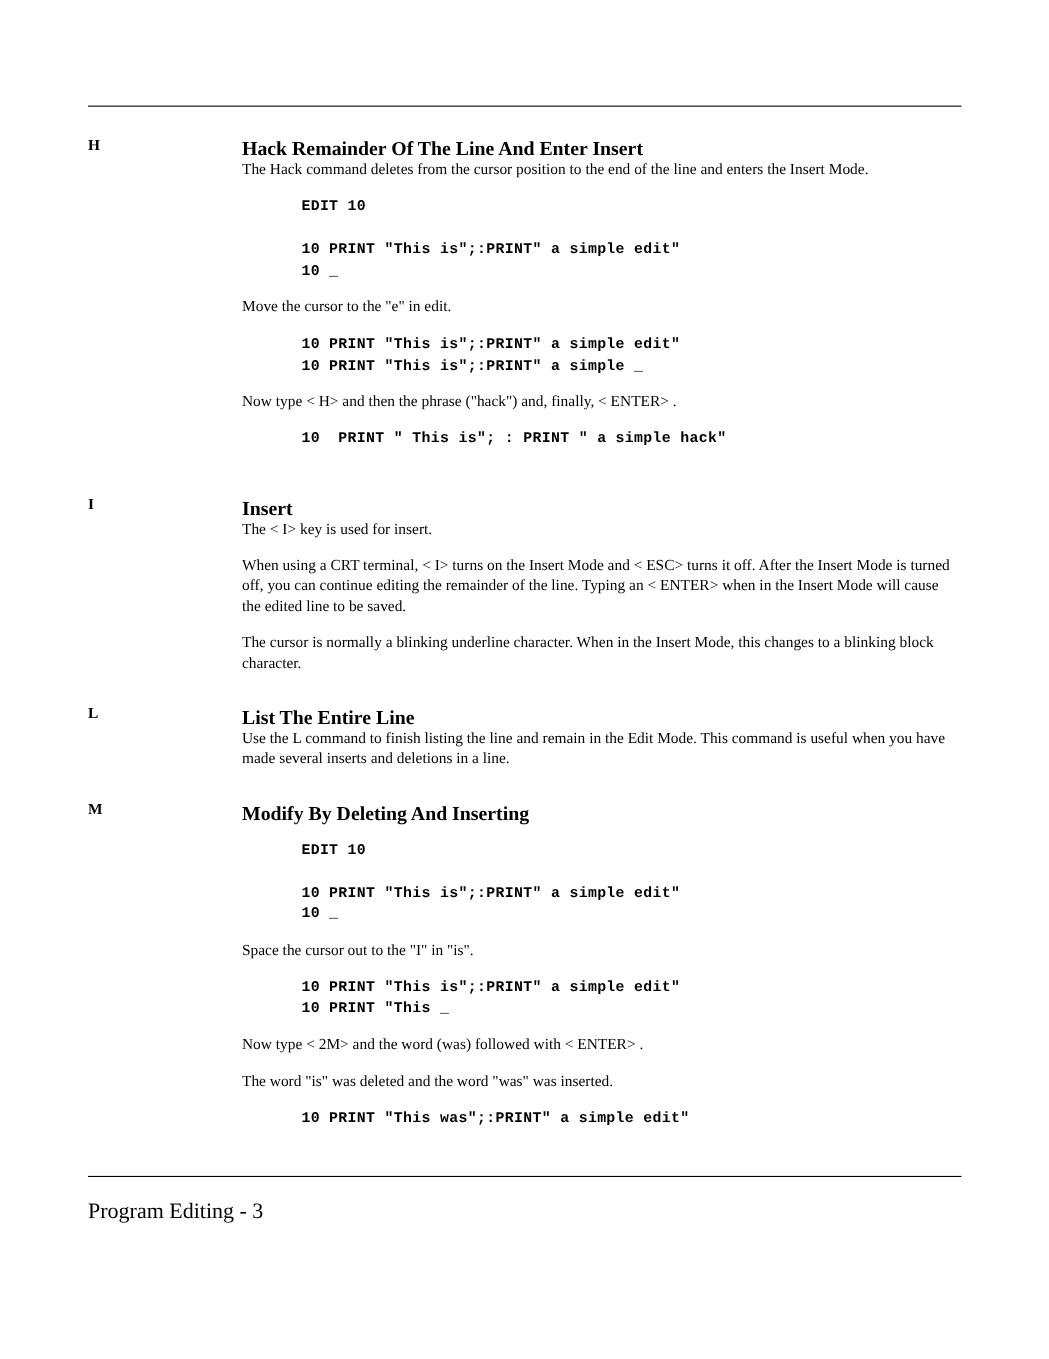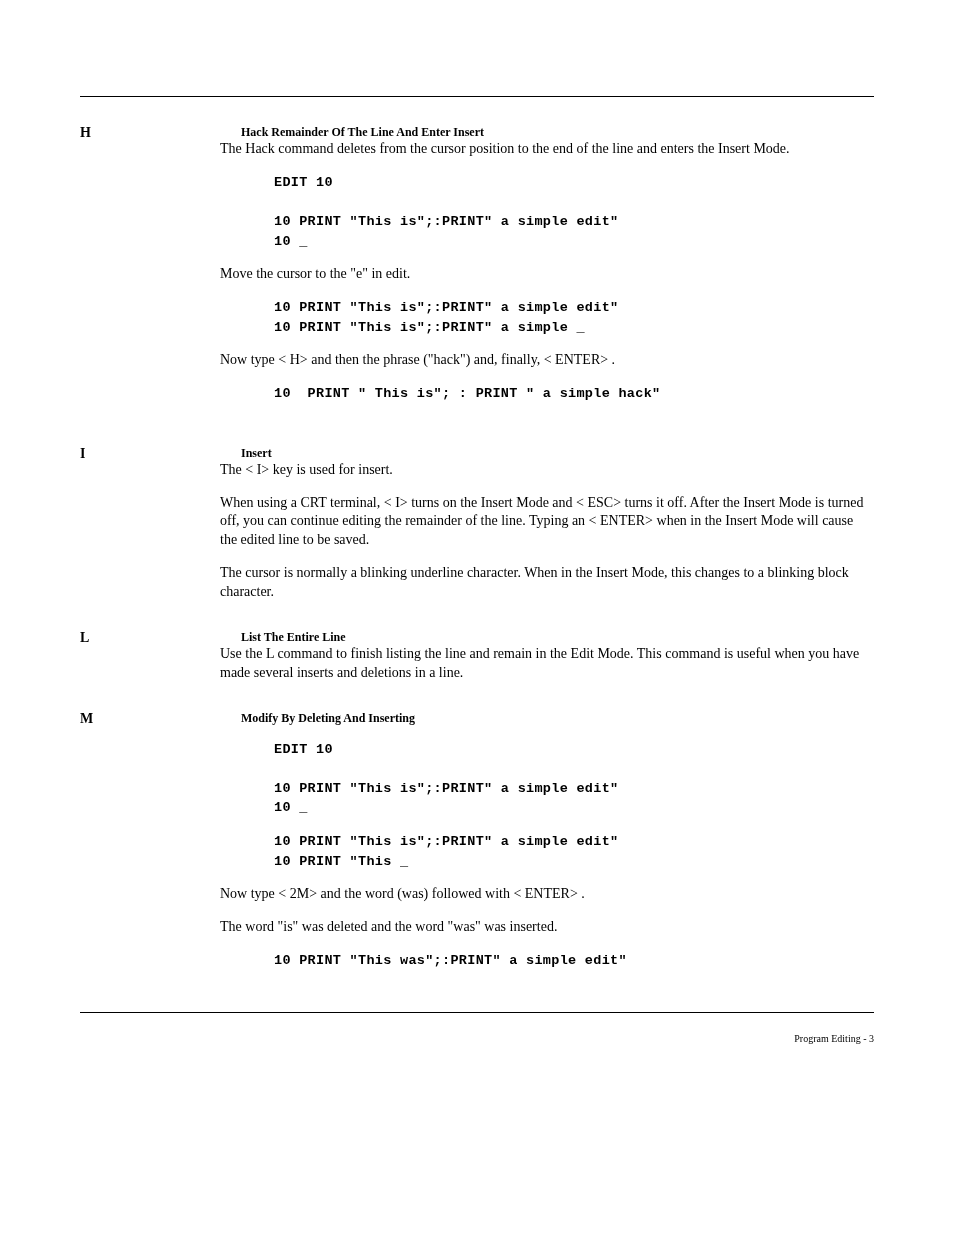--- a/index.html
+++ b/index.html
@@ -31,41 +31,40 @@
     width: 140px;
     flex: 0 0 140px;
     font-weight: bold;
     font-size: 14px;
   }
   .content-col {
     flex: 1;
   }
   .heading {
     font-weight: bold;
-    font-size: 12px;
-    margin-left: 21px;
+    font-size: 18px;
   }
   .para {
     margin: 0 5px 14px 0;
     line-height: 1.35;
   }
   .para:last-child { margin-bottom: 0; }
   .code-block {
     font-family: "Courier New", Courier, monospace;
     font-weight: bold;
     font-size: 13.5px;
     white-space: pre;
     margin: 14px 0 14px 54px;
     line-height: 1.45;
     letter-spacing: 0.3px;
   }
   .ital { font-style: italic; }
   .footer {
-    text-align: right;
-    font-size: 10px;
+    text-align: left;
+    font-size: 20px;
     margin-top: 20px;
   }
 </style>
 </head>
 <body>
 
 <div class="page">
   <div class="rule"></div>
 
   <div class="entry">
@@ -104,20 +103,21 @@
   </div>
 
   <div class="entry">
     <div class="key-col">M</div>
     <div class="content-col">
       <div class="heading">Modify By Deleting And Inserting</div>
       <div class="code-block"><span>EDIT 10</span>
 <span></span>
 <span>10 PRINT "This is";:PRINT" a simple edit"</span>
 <span>10 _</span></div>
+      <p class="para">Space the cursor out to the "I" in "is".</p>
       <div class="code-block"><span>10 PRINT "This is";:PRINT" a simple edit"</span>
 <span>10 PRINT "This _</span></div>
       <p class="para">Now type &lt; 2M&gt;  and the word (was) followed with &lt; ENTER&gt; .</p>
       <p class="para">The word "is" was deleted and the word "was" was inserted.</p>
       <div class="code-block"><span>10 PRINT "This was";:PRINT" a simple edit"</span></div>
     </div>
   </div>
 
   <div class="rule-bottom"></div>
   <div class="footer">Program Editing - 3</div>

